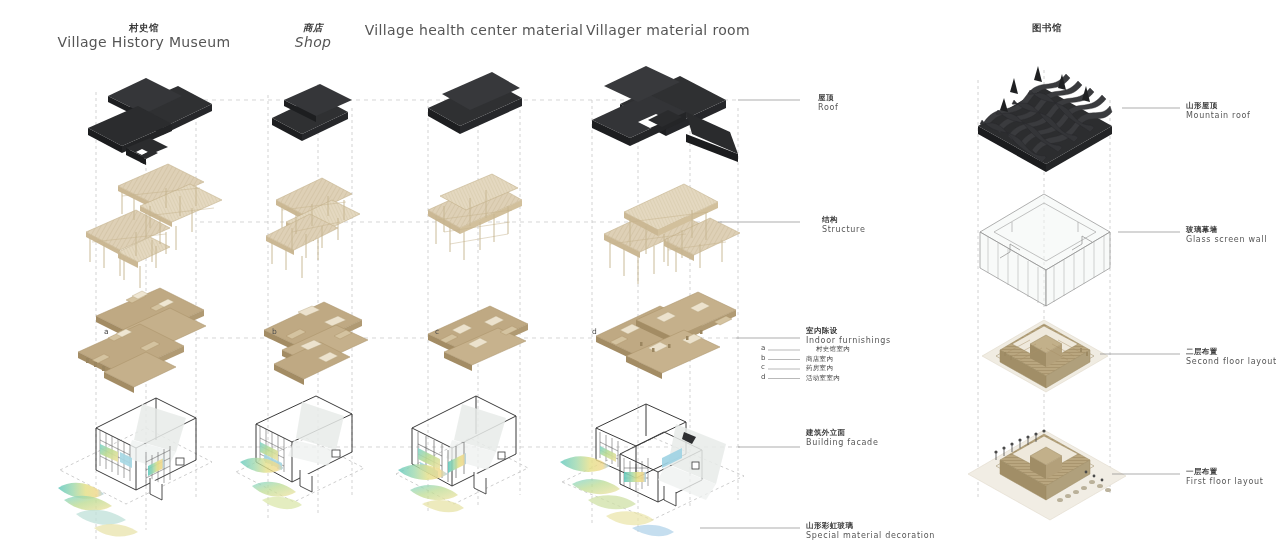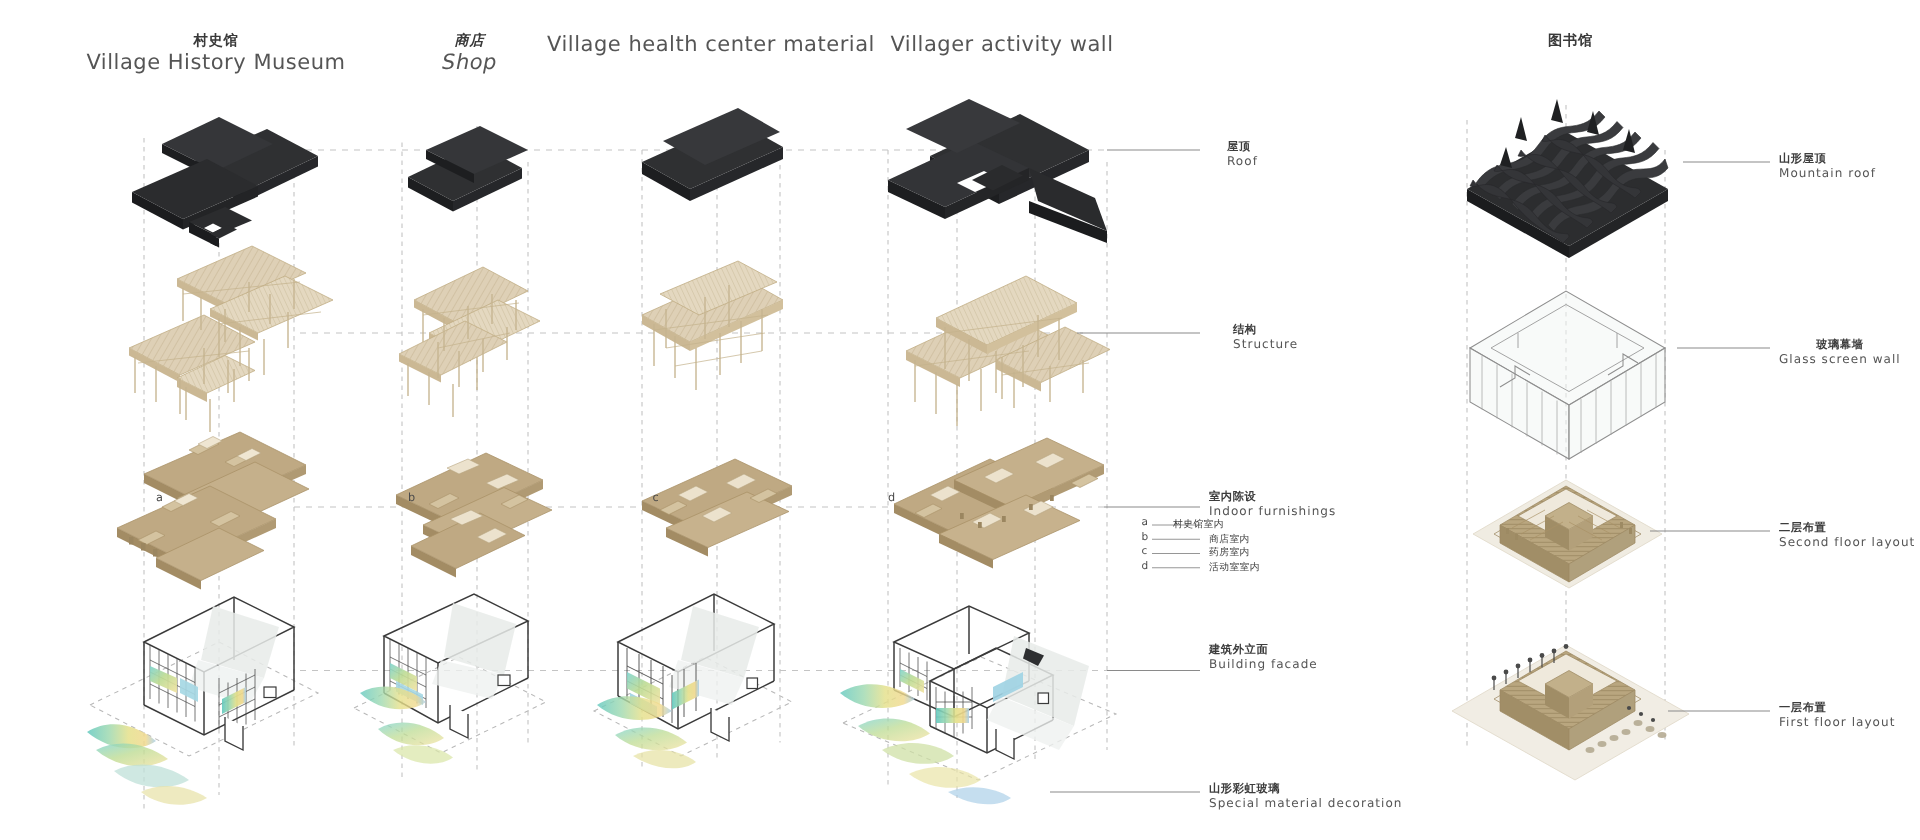--- a/index.html
+++ b/index.html
@@ -730,21 +730,21 @@
     <span class="en">Village History Museum</span>
   </div>
   <div class="col-head" style="left:183px; top:22px;font-style:italic;">
     <span class="cn">商店</span>
     <span class="en">Shop</span>
   </div>
   <div class="col-head" style="left:344px; top:22px;">
     <span class="en">Village health center material</span>
   </div>
   <div class="col-head" style="left:538px; top:22px;">
-    <span class="en">Villager activity wall</span>
+    <span class="en">Villager material room</span>
   </div>
   <div class="col-head" style="left:917px; top:22px;">
     <span class="cn">图书馆</span>
   </div>
 
   <div class="anno" style="left:806px; top:93px;margin-left:12px;">
     <span class="cn">屋顶</span>
     <span class="en">Roof</span>
   </div>
   <div class="anno" style="left:806px; top:215px;margin-left:16px;">
@@ -762,30 +762,30 @@
   <div class="anno" style="left:806px; top:521px;">
     <span class="cn">山形彩虹玻璃</span>
     <span class="en">Special material decoration</span>
   </div>
 
   <div class="sub-key" style="left:761px; top:344px;">a</div>
   <div class="sub-key" style="left:761px; top:353.5px;">b</div>
   <div class="sub-key" style="left:761px; top:363px;">c</div>
   <div class="sub-key" style="left:761px; top:372.5px;">d</div>
 
-  <div class="sub-anno" style="left:782px; top:345px;">村史馆室内</div>
+  <div class="sub-anno" style="left:816px; top:345px;">村史馆室内</div>
   <div class="sub-anno" style="left:806px; top:354.5px;">商店室内</div>
   <div class="sub-anno" style="left:806px; top:364px;">药房室内</div>
   <div class="sub-anno" style="left:806px; top:373.5px;">活动室室内</div>
 
   <div class="anno" style="left:1186px; top:101px;">
     <span class="cn">山形屋顶</span>
     <span class="en">Mountain roof</span>
   </div>
-  <div class="anno" style="left:1186px; top:225px;text-align:center;">
+  <div class="anno" style="left:1186px; top:225px;">
     <span class="cn">玻璃幕墙</span>
     <span class="en">Glass screen wall</span>
   </div>
   <div class="anno" style="left:1186px; top:347px;">
     <span class="cn">二层布置</span>
     <span class="en">Second floor layout</span>
   </div>
   <div class="anno" style="left:1186px; top:467px;">
     <span class="cn">一层布置</span>
     <span class="en">First floor layout</span>

